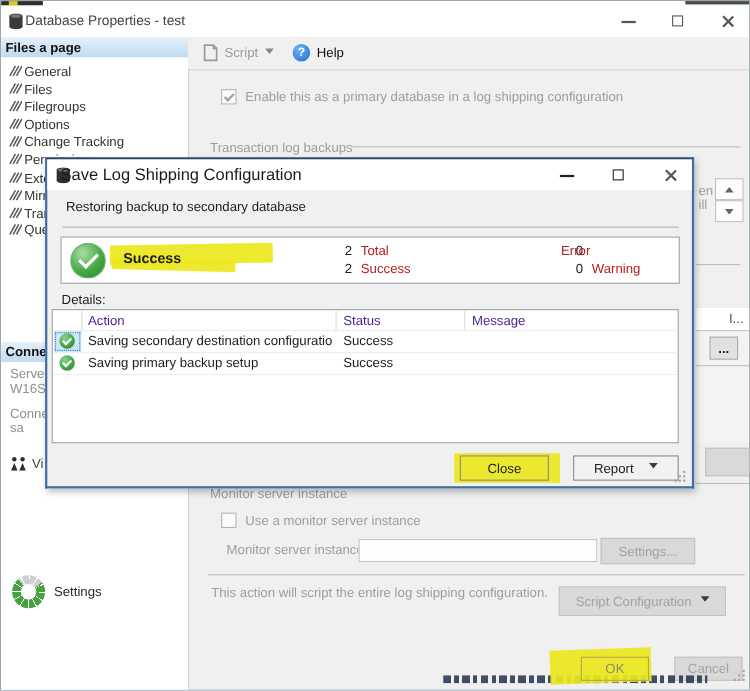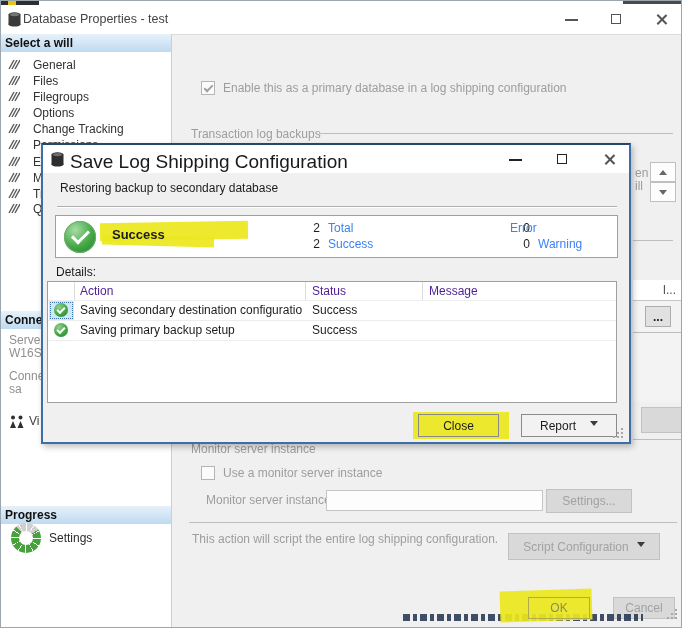--- a/index.html
+++ b/index.html
@@ -20,21 +20,21 @@
   .winbtn{position:absolute;top:0;width:42px;height:29px;cursor:default;}
   .ic-min{position:absolute;left:14px;top:14px;width:13px;height:1.5px;background:#555;}
   .ic-max{position:absolute;left:15px;top:9px;width:10px;height:10px;border:1.2px solid #555;box-sizing:border-box;background:transparent;}
   .ic-x{position:absolute;left:14px;top:8px;width:13px;height:13px;}
   .ic-x:before,.ic-x:after{content:"";position:absolute;left:6px;top:0;width:1.6px;height:13px;background:#555;}
   .ic-x:before{transform:rotate(45deg);} .ic-x:after{transform:rotate(-45deg);}
   
   .sidebar{left:0;top:33px;width:170px;height:595px;background:#fff;border-right:1px solid #cfcfcf;}
   .side-header{position:absolute;left:0;width:170px;height:18px;line-height:18px;font-weight:bold;
     padding-left:4px;box-sizing:border-box;background:linear-gradient(180deg,#e6f1fa,#bfdaf0);color:#111;}
-  .page-item{position:absolute;left:6px;height:15px;display:flex;align-items:center;gap:13px;color:#333;cursor:default;white-space:nowrap;}
+  .page-item{position:absolute;left:6px;height:15px;display:flex;align-items:center;gap:2px;color:#333;cursor:default;white-space:nowrap;}
   .conn-txt{position:absolute;left:8px;color:#909090;white-space:nowrap;}
   .spinner{position:absolute;left:10px;top:489px;width:30px;height:30px;border-radius:50%;
     background:conic-gradient(from 320deg,#cfcfcf 0 95deg,#47a23e 95deg 360deg);}
   .spinner:before{content:"";position:absolute;inset:0;border-radius:50%;
     background:repeating-conic-gradient(#fff 0 4deg,transparent 4deg 30deg);}
   .spinner:after{content:"";position:absolute;left:8px;top:8px;width:14px;height:14px;border-radius:50%;background:#fff;}
   
   .toolbar{left:170px;top:33px;width:512px;height:29px;background:#f0f0f0;border-bottom:1px solid #d8d8d8;}
   .caret{width:0;height:0;border:4px solid transparent;border-top:5px solid #8a8a8a;display:inline-block;}
   .caret.dark{border-top-color:#3c3c3c;}
@@ -53,41 +53,41 @@
   .updown-btn{position:absolute;width:26px;height:20px;background:#fdfdfd;border:1px solid #c0c0c0;box-sizing:border-box;
     display:flex;align-items:center;justify-content:center;}
   .tri-up{width:0;height:0;border:4px solid transparent;border-bottom:5px solid #666;margin-top:-4px;}
   .tri-dn{width:0;height:0;border:4px solid transparent;border-top:5px solid #666;margin-bottom:-4px;}
   .cut-strip{position:absolute;left:402px;top:613px;width:240px;height:7px;overflow:hidden;
     background:repeating-linear-gradient(90deg,#20314f 0 7px,transparent 7px 10px,#20314f 10px 14px,transparent 14px 17px);opacity:.85;}
   
   .modal{left:40px;top:142px;width:590px;height:301px;background:#f0f0f0;box-sizing:border-box;
     border:2px solid #3c6ea8;border-top-color:#24476e;z-index:10;box-shadow:2px 3px 6px rgba(0,0,0,.25);}
   .m-titlebar{position:absolute;left:0;top:0;width:100%;height:28px;background:#fff;}
-  .m-title{position:absolute;left:27px;top:6px;font-size:19px;color:#1a1a1a;}
+  .m-title{position:absolute;left:12px;top:6px;font-size:15px;color:#1a1a1a;}
   .m-winbtn{position:absolute;top:0;width:36px;height:28px;}
   .m-sep{position:absolute;left:14px;top:61px;width:560px;height:1px;background:#aeaeae;border-bottom:1px solid #fff;}
   .success-panel{position:absolute;left:12px;top:70px;width:563px;height:43px;background:#fff;border:1px solid #9f9f9f;box-sizing:border-box;}
   .marker{position:absolute;background:#ece71d;opacity:.92;}
   .dtable{position:absolute;left:4px;top:136px;width:570px;height:122px;background:#fff;border:1px solid #9f9f9f;box-sizing:border-box;}
   .th{position:absolute;top:0;height:18px;line-height:18px;color:#4c1d95;}
   .colline{position:absolute;top:0;width:1px;height:18px;background:#dcdcdc;}
   .rowline{position:absolute;left:0;width:100%;height:1px;background:#ededed;}
   .cellsel{position:absolute;left:1px;top:19px;width:25px;height:19px;background:#cde8fb;outline:1px dotted #3e76ad;outline-offset:-2px;}
   .rowtxt{position:absolute;height:20px;line-height:20px;color:#1c1c1c;white-space:nowrap;}
   .chkicon{position:absolute;width:14px;height:14px;border-radius:50%;
     background:radial-gradient(circle at 35% 30%,#8fd08f,#3aa13a 62%,#258034);}
   .chkicon:after{content:"";position:absolute;left:3px;top:3.5px;width:6px;height:3px;
     border-left:2px solid #fff;border-bottom:2px solid #fff;transform:rotate(-45deg);}
   .bigcheck{position:absolute;left:8px;top:5px;width:32px;height:32px;border-radius:50%;
     background:radial-gradient(circle at 35% 28%,#a6dca6,#44a844 55%,#1f7e2e);box-shadow:inset 0 0 0 1px #6fae6f;}
   .bigcheck:after{content:"";position:absolute;left:8px;top:9px;width:14px;height:7px;
     border-left:3px solid #fff;border-bottom:3px solid #fff;transform:rotate(-45deg);}
   .cnt-num{position:absolute;width:14px;text-align:right;color:#1c1c1c;}
-  .cnt-lab{position:absolute;color:#3b82f6;}
+  .cnt-lab{position:absolute;color:#b91c1c;}
   .pagesvg{flex:0 0 auto;}
 </style>
 </head>
 <body>
 
 <div class="screen">
 
   <div class="abs top-strip">
     <div class="dk"></div>
       <div class="yl"></div>
@@ -107,21 +107,21 @@
       </div>
     <div class="winbtn" style="left:595px">
         <div class="ic-max"></div>
       </div>
     <div class="winbtn" style="left:640px">
         <div class="ic-x"></div>
       </div>
   </div>
 
   <div class="abs sidebar">
-    <div class="side-header" style="top:0">Select a will</div>
+    <div class="side-header" style="top:0">Files a page</div>
 
     <div class="page-item" style="top:23px">
         <svg class="pagesvg" width="13" height="11" viewBox="0 0 13 11">
           <g stroke="#5a5a5a" stroke-width="1.4">
             <line x1="2" y1="10" x2="7" y2="1"></line>
             <line x1="5" y1="10" x2="10" y2="1"></line>
             <line x1="8" y1="10" x2="13" y2="1"></line>
           </g>
         </svg>
         <span>General</span>
@@ -227,25 +227,38 @@
         <g fill="#2f2f2f">
             <circle cx="4" cy="2.5" r="2"></circle>
             <path d="M1 13 L4 6 L7 13 Z"></path>
         <circle cx="11.5" cy="2.5" r="2"></circle>
             <path d="M8.5 13 L11.5 6 L14.5 13 Z"></path>
           </g>
       </svg>
       <span style="color:#444">Vi</span>
     </div>
 
-    <div class="side-header" style="top:472px">Progress</div>
     <div class="spinner"></div>
     <span class="abs" style="left:48px;top:497px;color:#2a2a2a">Settings</span>
   </div>
 
+  <div class="abs toolbar">
+    <div class="abs" style="left:12px;top:6px;display:flex;align-items:center;gap:6px">
+      <svg width="15" height="16" viewBox="0 0 15 16">
+        <path d="M3 1 h8 l3 3 v11 h-11 z" fill="none" stroke="#9a9a9a" stroke-width="1.6"></path>
+        <path d="M11 1 v3 h3" fill="none" stroke="#9a9a9a" stroke-width="1.4"></path>
+      </svg>
+      <span class="gray">Script</span>
+      <span class="caret"></span>
+    </div>
+    <div class="abs" style="left:95px;top:6px;display:flex;align-items:center;gap:6px">
+      <span class="helpq">?</span>
+      <span style="color:#111">Help</span>
+    </div>
+  </div>
 
   <div class="checkbox checked disabled" style="left:200px;top:80px"></div>
   <span class="abs gray" style="left:222px;top:80px">Enable this as a primary database in a log shipping configuration</span>
 
   <span class="abs gray" style="left:190px;top:126px">Transaction log backups</span>
   <div class="abs hline" style="left:318px;top:132px;width:354px"></div>
 
   <span class="abs gray" style="left:634px;top:165px">en</span>
   <span class="abs gray" style="left:634px;top:178px">ill</span>
   <div class="updown-btn" style="left:649px;top:161px">

